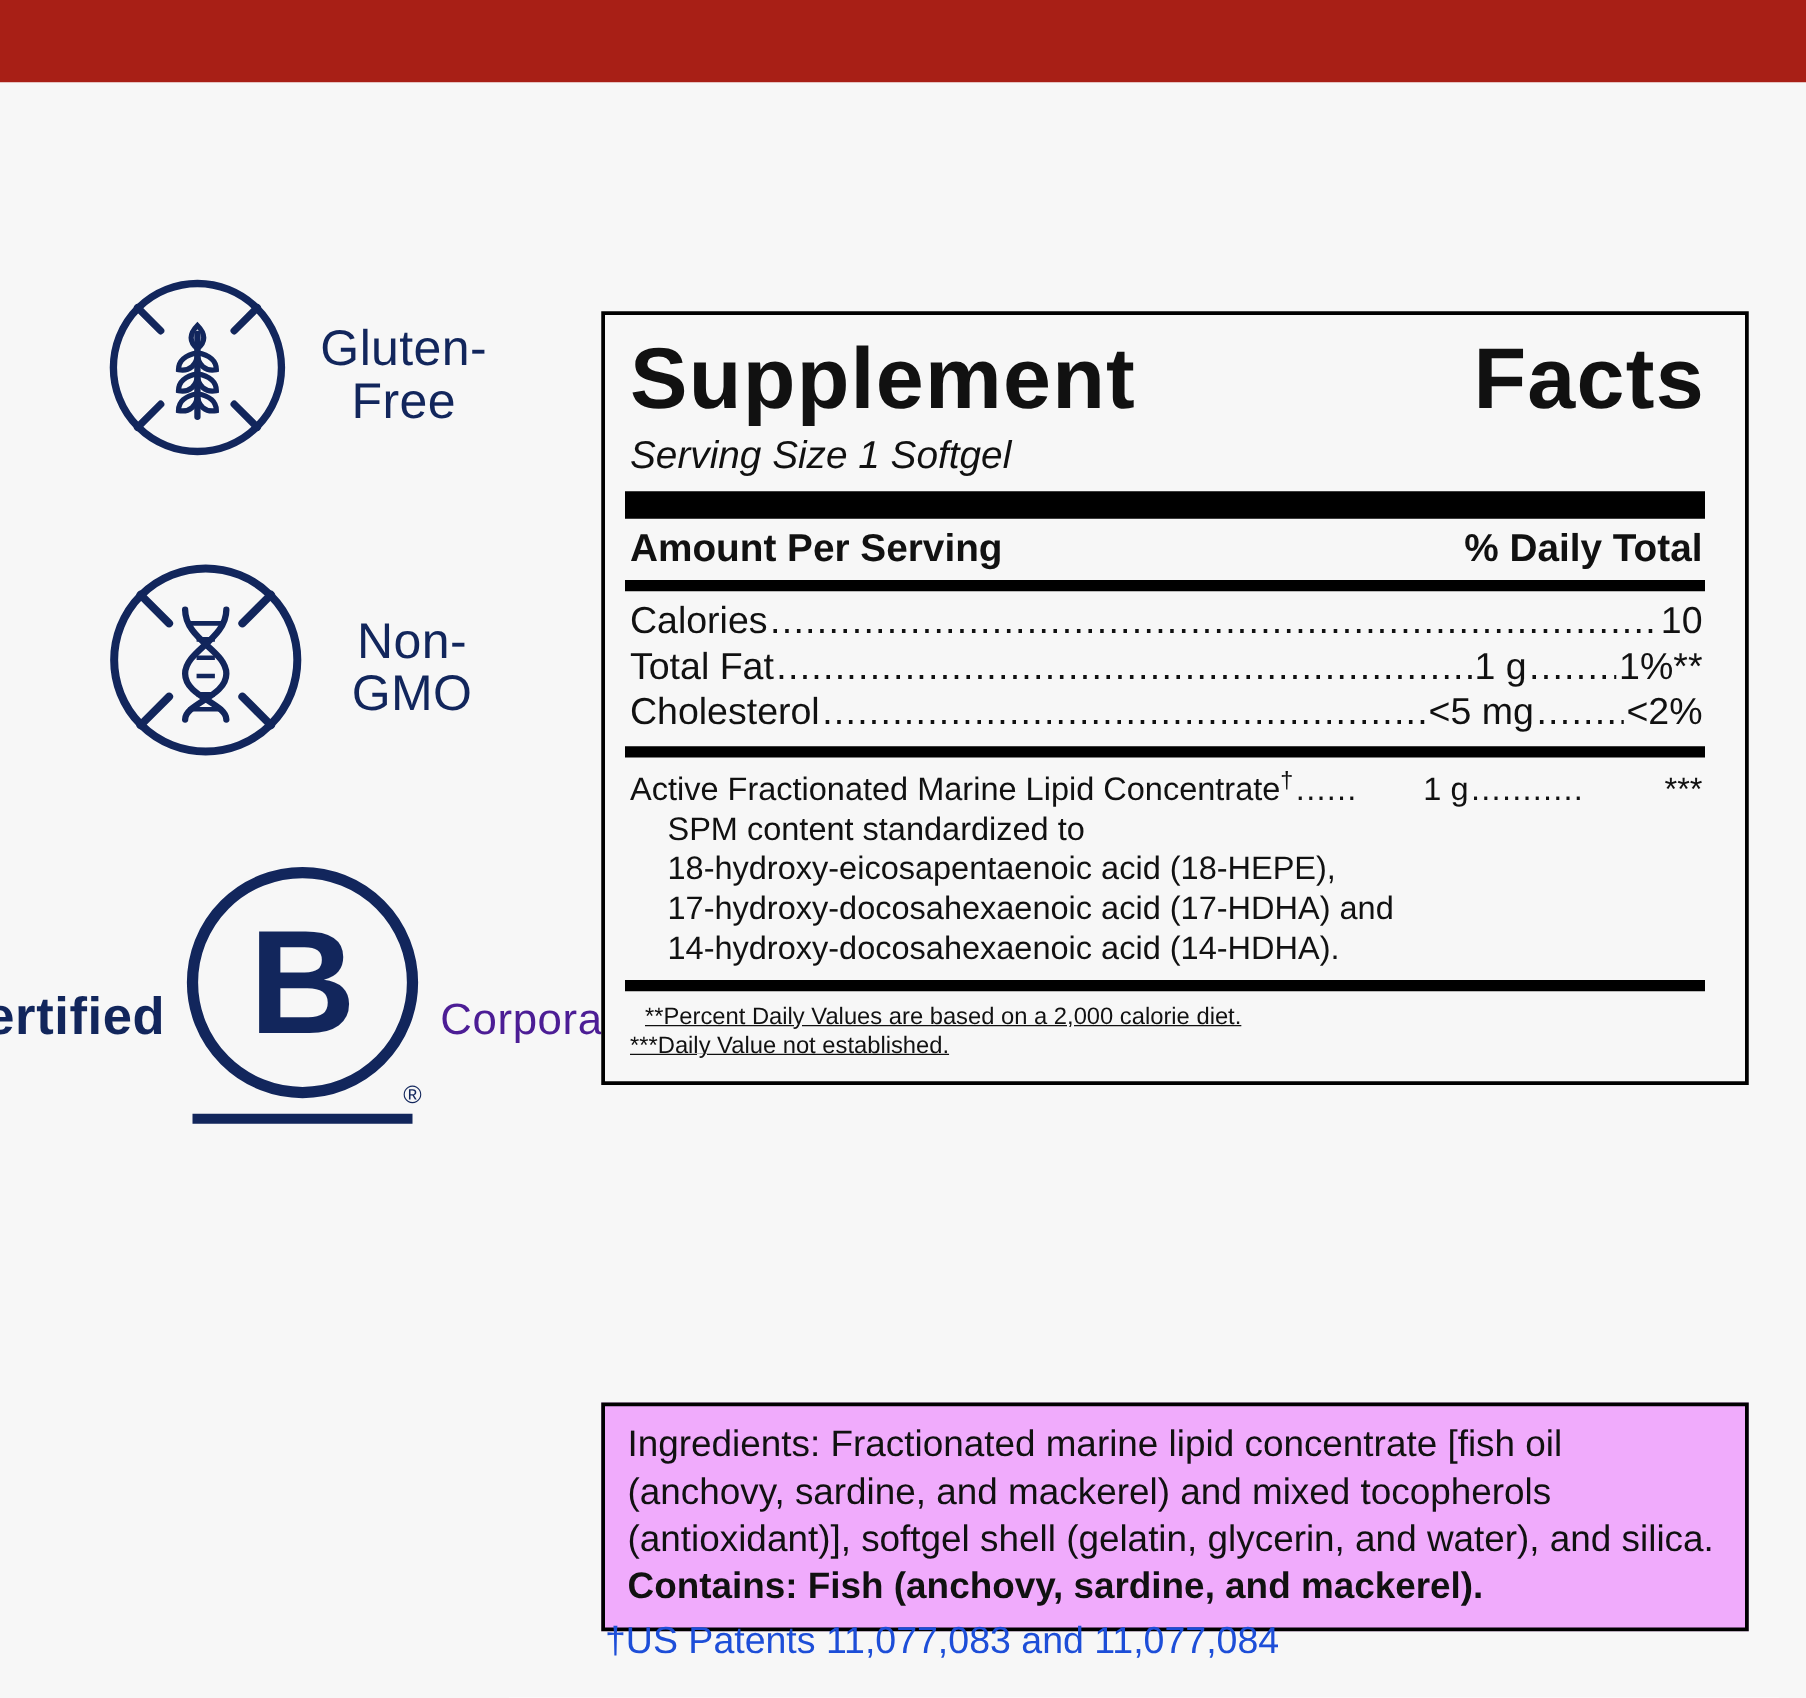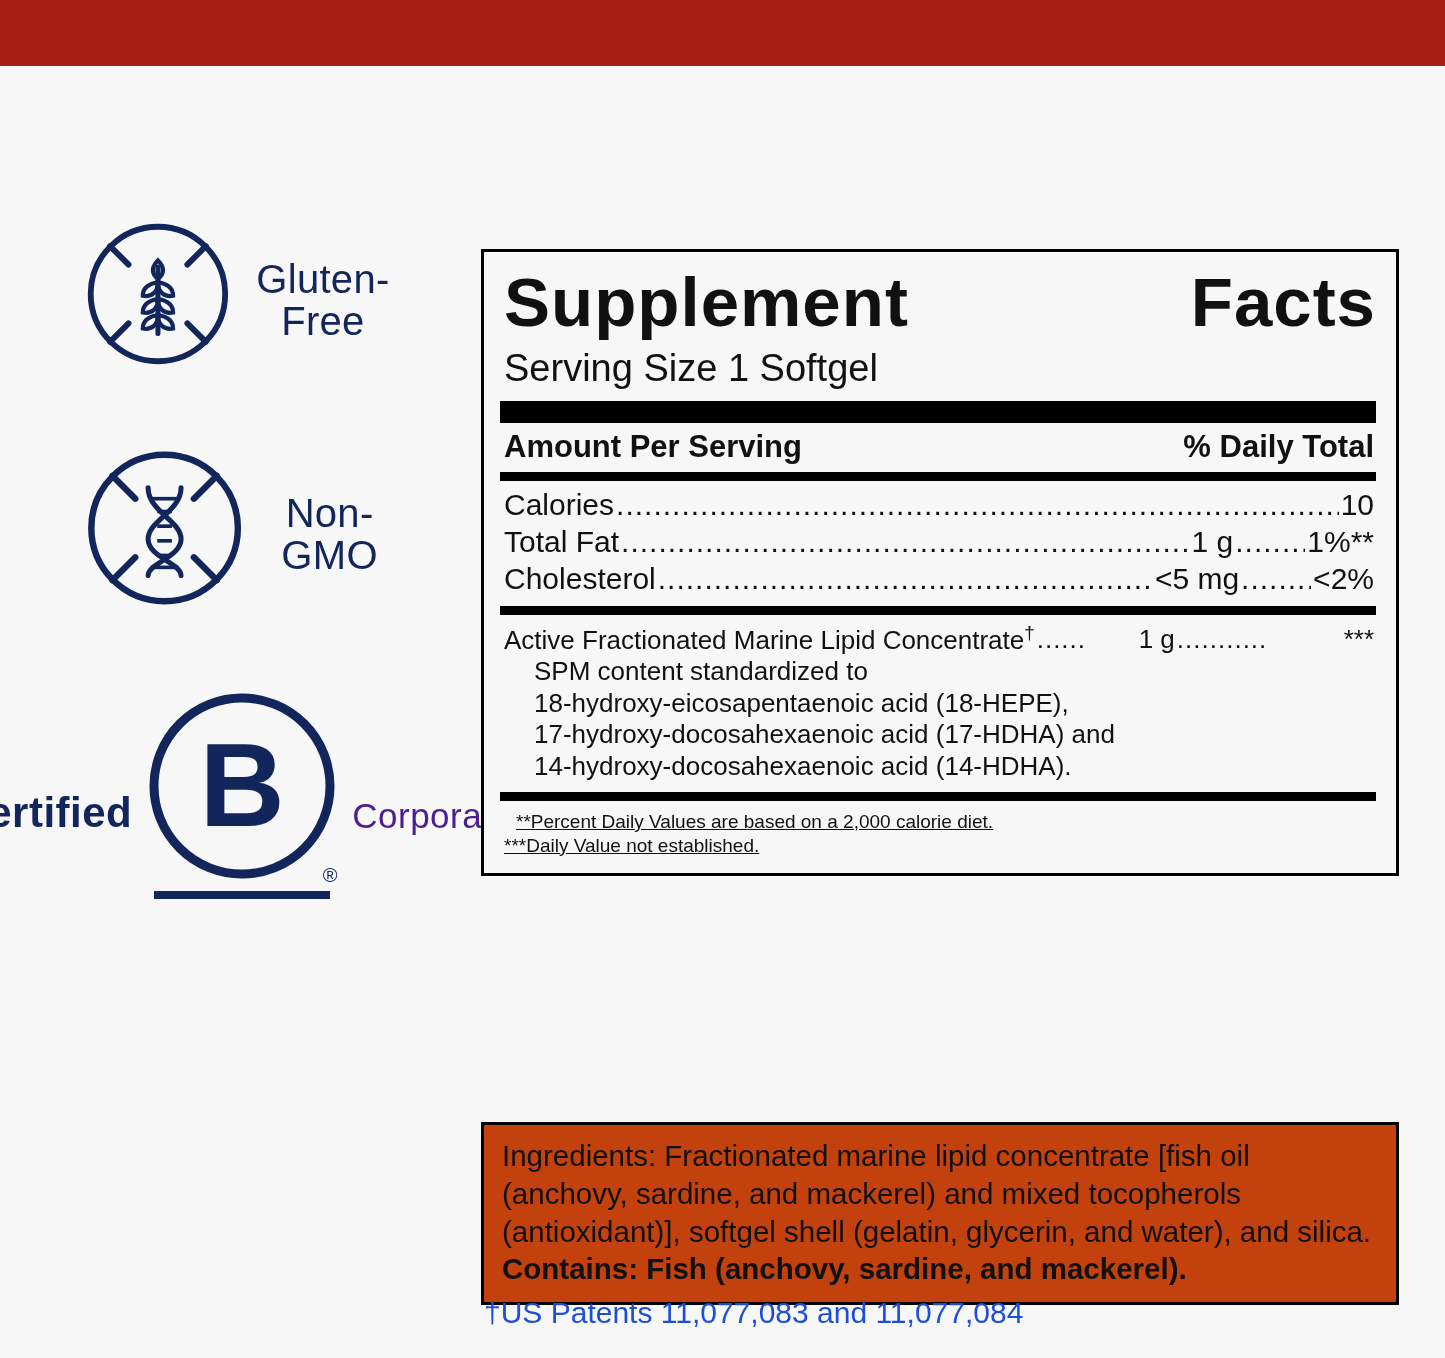--- a/index.html
+++ b/index.html
@@ -72,38 +72,39 @@
 
   
   .sf-panel {
     position: absolute;
     left: 481px;
     top: 183px;
     width: 918px;
     border: 3px solid #000;
     box-sizing: border-box;
     background: #f7f7f7;
-    padding: 10px 20px 12px 16px;
+    padding: 10px 32px 12px 16px;
   }
   .sf-title {
     font-size: 69px;
     font-weight: bold;
     letter-spacing: 1px;
     text-align: justify;
     line-height: 1.02;
     margin: 6px 0 8px 4px;
     white-space: nowrap;
     display: flex;
     justify-content: space-between;
   }
   .sf-title span { display: inline-block; }
   .serving-line {
-    font-size: 38px;
+    font-size: 31px;
     line-height: 1.17;
     margin-left: 4px;
+    font-style: italic;
   }
   .rule-thick {
     height: 22px;
     background: #000;
     margin: 10px 0 0 0;
   }
   .rule-med {
     height: 9px;
     background: #000;
     margin: 0;
@@ -153,21 +154,21 @@
   .footnotes .fn1 { margin-left: 12px; }
 
   
   .ingredients {
     position: absolute;
     left: 481px;
     top: 1056px;
     width: 918px;
     border: 3px solid #000;
     box-sizing: border-box;
-    background: #c2410c;
+    background: #f0abfc;
     padding: 12px 18px 14px 18px;
     font-size: 29.5px;
     line-height: 1.28;
   }
   .ingredients b { font-weight: bold; }
   .patents {
     position: absolute;
     left: 484px;
     top: 1230px;
     font-size: 30px;

